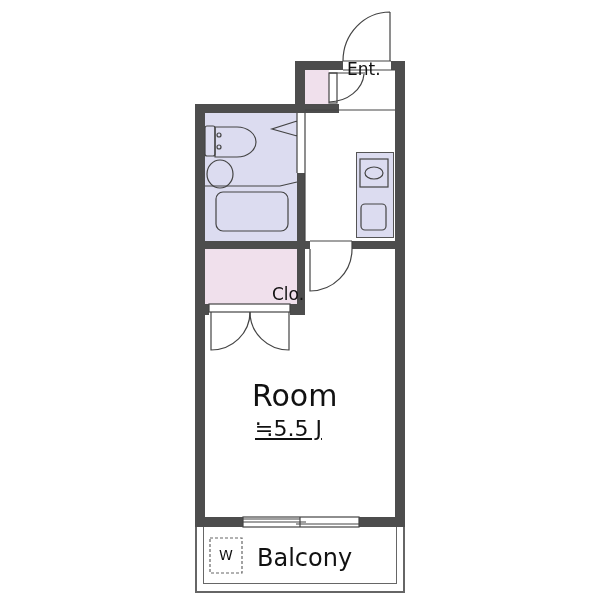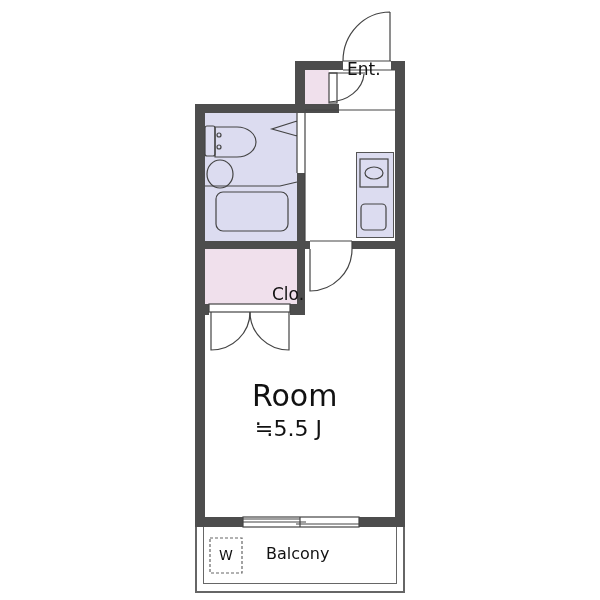--- a/index.html
+++ b/index.html
@@ -77,15 +77,15 @@
     <line x1="296" y1="524" x2="359" y2="524"></line>
     <line x1="300" y1="517" x2="300" y2="527"></line>
 
     <rect x="210" y="538" width="32" height="35" stroke="#666" stroke-dasharray="3,2"></rect>
   </g>
 </svg>
 
 <div class="lbl" style="left:347px;top:59px;font-size:17px;">Ent.</div>
 <div class="lbl" style="left:228px;top:284px;font-size:17px;margin-left:44px;">Clo.</div>
 <div class="lbl" style="left:252px;top:378px;font-size:30px;">Room</div>
-<div class="lbl" style="left:255px;top:416px;font-size:22px;">≒5.5 J</div>
-<div class="lbl" style="left:266px;top:544px;font-size:16px;">Balcony</div>
+<div class="lbl" style="left:255px;top:416px;font-size:22px;text-decoration:underline;">≒5.5 J</div>
+<div class="lbl" style="left:257px;top:544px;font-size:24px;">Balcony</div>
 <div class="lbl" style="left:219px;top:547px;font-size:14px;">W</div>
 
 </body></html>

